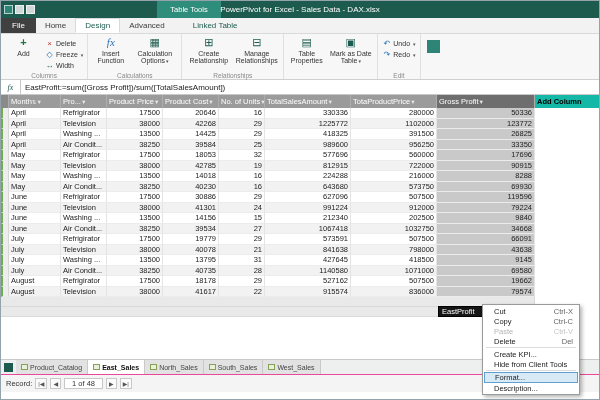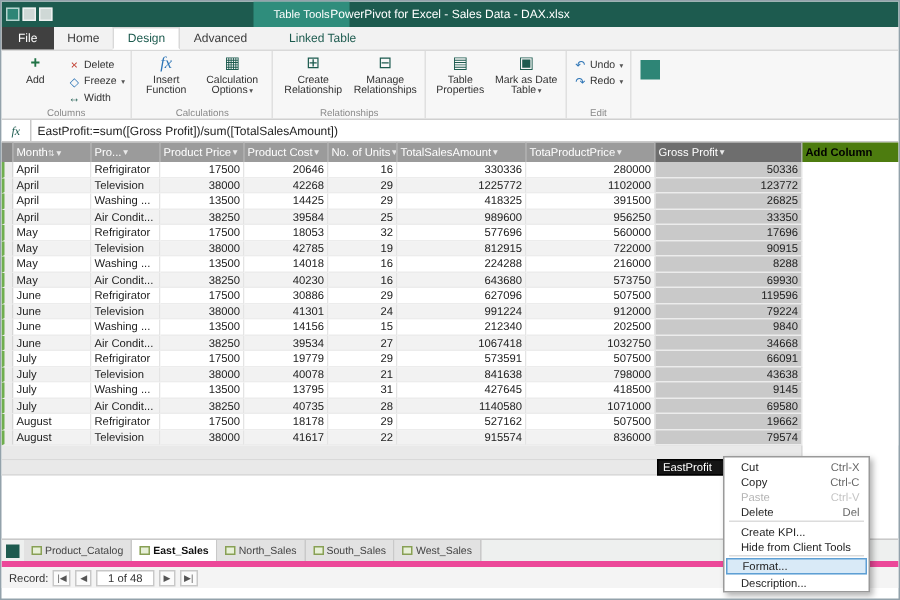--- a/index.html
+++ b/index.html
@@ -4,21 +4,21 @@
 <style>
   *{box-sizing:border-box;margin:0;padding:0}
   body{background:#ffffff;font-family:"Liberation Sans",sans-serif}
   .window{width:600px;height:400px;background:#fff;border:1px solid #93a2ab;position:relative;overflow:hidden}
 
   
   .titlebar{height:17px;background:#1d5b4f;position:relative;display:flex;align-items:center;color:#fff}
   .tb-icons{display:flex;gap:2px;margin-left:3px}
   .tb-ic{width:9px;height:9px;border:1px solid rgba(255,255,255,.65);background:#2e8576}
   .tb-ic.gray{background:#cfd8d6}
-  .tt-band{position:absolute;left:168px;top:0;width:64px;height:17px;background:#2f8d7c;font-size:7.5px;display:flex;align-items:center;justify-content:center}
+  .tt-band{position:absolute;left:156px;top:0;width:64px;height:17px;background:#2f8d7c;font-size:7.5px;display:flex;align-items:center;justify-content:center}
   .tb-title{position:absolute;left:50%;transform:translateX(-50%);font-size:8px;white-space:nowrap}
 
   
   .tabsrow{height:16px;background:#f2f2f2;border-bottom:1px solid #d9d9d9;display:flex;font-size:8px;color:#3b3b3b}
   .rtab{padding:0 9px;display:flex;align-items:center}
   .rtab.file{background:#404040;color:#fff;padding:0 11px}
   .rtab.active{background:#fff;border:1px solid #d9d9d9;border-bottom:1px solid #fff;color:#1d5b4f}
   .rtab.ctx{margin-left:10px;color:#1d5b4f}
 
   
@@ -41,21 +41,21 @@
   .fxbtn{width:20px;height:100%;border-right:1px solid #c9c9c9;display:flex;align-items:center;justify-content:center;font-style:italic;font-family:"Liberation Serif",serif;color:#1d5b4f}
   .ftext{padding:0 4px;color:#222;white-space:nowrap;overflow:hidden}
 
   
   .thead,.trow{display:grid;grid-template-columns:8px 52px 46px 56px 56px 46px 86px 86px 98px 1fr}
   .thead{height:13px;font-size:7.5px}
   .th{background:#9b9b9b;color:#fff;display:flex;align-items:center;justify-content:flex-start;padding:0 2px;border-right:1px solid #adadad;overflow:hidden;white-space:nowrap}
   .th .fl{font-size:5.5px;color:#e9e9e9}
   .th.gutter{background:#8a8a8a}
   .th.gross{background:#6e6e6e}
-  .th.addcol{background:#4d7c0f;color:#000;font-weight:bold;border-right:none}
+  .th.addcol{background:#14b8a6;color:#000;font-weight:bold;border-right:none}
   .trow{height:10.5px;font-size:7.5px}
   .tc{background:#fff;border-right:1px solid #e4e4e4;border-bottom:1px solid #ececec;display:flex;align-items:center;padding:0 2px;overflow:hidden;white-space:nowrap;color:#222}
   .trow:nth-child(even) .tc{background:#f2f2f2}
   .tc.gutter{background:#ededed !important;border-left:2px solid #6fae4e;border-right:1px solid #d6d6d6}
   .tc.num{justify-content:flex-end}
   .tc.gross{background:#c9c9c9 !important;justify-content:flex-end}
   .tc.addc{background:#fff !important;border:none}
   .stubrow{height:10px;width:534px;background:#e9e9e9;border-bottom:1px solid #d9d9d9;border-right:1px solid #d9d9d9}
   .calc-cell{position:absolute;left:437px;top:305px;width:97px;height:11px;background:#151515;color:#fff;font-size:7.5px;display:flex;align-items:center;padding:0 3px;border:1px solid #000;z-index:5}
 
@@ -68,21 +68,21 @@
   .msep{height:1px;background:#dcdcdc;margin:1px 2px}
 
   
   .sheetbar{position:absolute;left:0;right:0;top:358px;height:15px;background:#eef0ef;border-top:1px solid #c9c9c9;display:flex;align-items:stretch;font-size:7px;color:#444}
   .corner{width:9px;height:9px;background:#1d5b4f;align-self:center;margin:0 3px}
   .stab{display:flex;align-items:center;gap:2px;padding:0 5px;background:#e2e2e2;border-right:1px solid #c9c9c9}
   .stab.act{background:#fff;font-weight:bold;color:#111}
   .sic{width:7px;height:6px;border:1px solid #88a055;background:#e7f0d8}
 
   
-  .statusbar{position:absolute;left:0;right:0;top:373px;height:18px;background:#f4f4f4;border-top:4px solid #ec4899;display:flex;align-items:center;font-size:7.5px;color:#333;gap:3px;padding:0 5px}
+  .statusbar{position:absolute;left:0;right:0;top:373px;height:18px;background:#f4f4f4;border-top:1px solid #ec4899;display:flex;align-items:center;font-size:7.5px;color:#333;gap:3px;padding:0 5px}
   .nav{font-size:6px;color:#555;border:1px solid #c8c8c8;background:#fbfbfb;padding:0 2px;height:11px;display:flex;align-items:center}
   .posbox{border:1px solid #c8c8c8;background:#fff;padding:0 7px;height:11px;display:flex;align-items:center}
 </style>
 </head>
 <body>
 
 <div class="window">
 
   <div class="titlebar">
     <div class="tb-icons">

